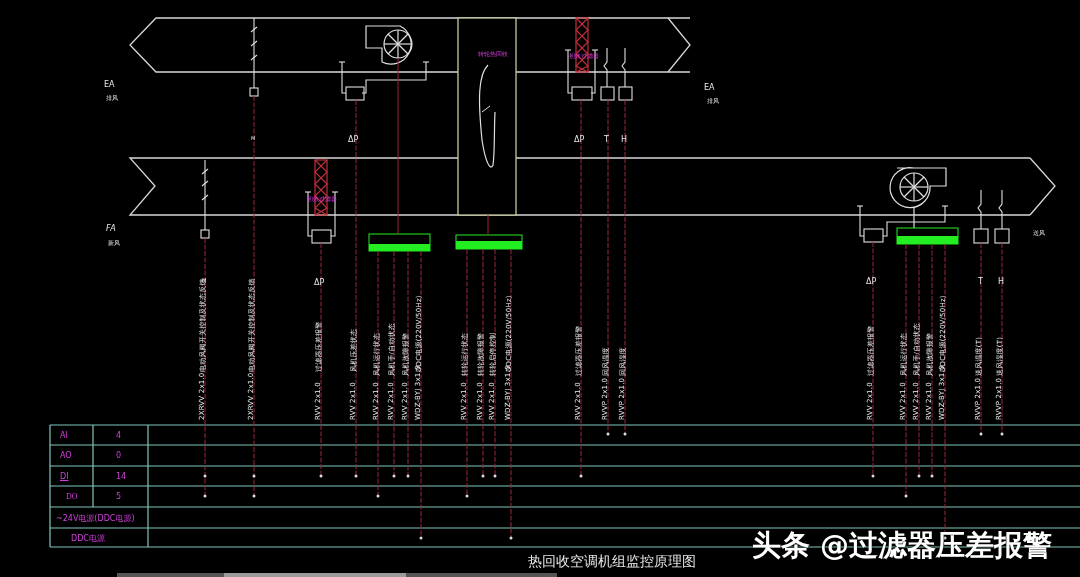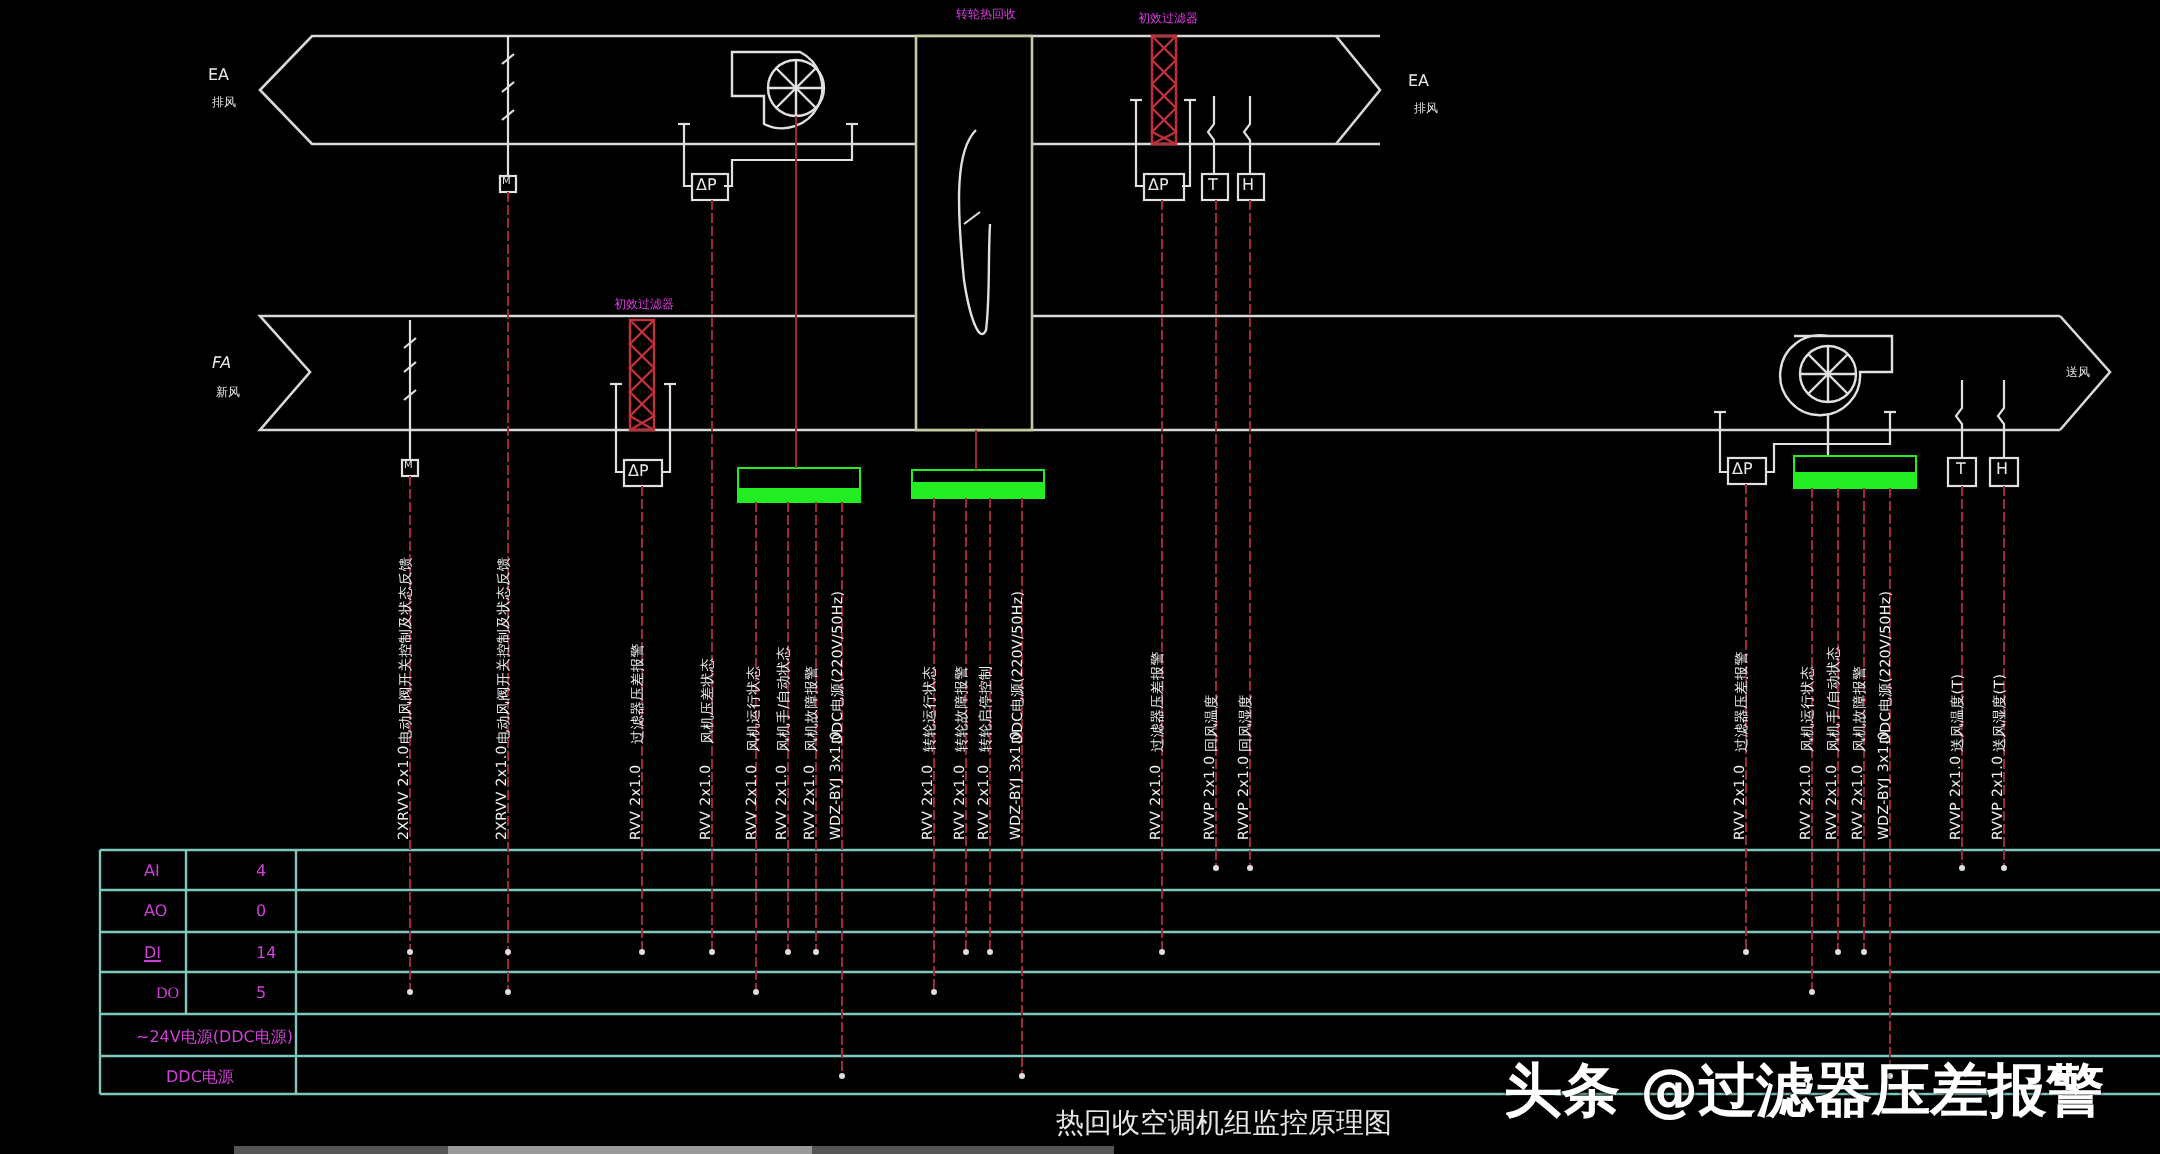--- a/index.html
+++ b/index.html
@@ -1,22 +1,22 @@
 <!DOCTYPE html>
 <html><head>
 <meta charset="utf-8">
 <style>
   html,body{margin:0;padding:0;background:#000;}
   body{width:1080px;height:577px;position:relative;overflow:hidden;font-family:"DejaVu Sans",sans-serif;}
   #canvas{position:absolute;left:0;top:0;width:1080px;height:577px;}
-  .txt{position:absolute;white-space:nowrap;}
+  .txt{position:absolute;white-space:nowrap;margin-top:47px;}
   .magenta{color:#e23be6;}
   .white{color:#e8e8e8;}
   .vlabel{position:absolute;transform-origin:left top;transform:rotate(-90deg);white-space:nowrap;font-size:7px;color:#f0f0f0;letter-spacing:0.2px;}
-  .tcell{position:absolute;font-size:8px;color:#d040d8;margin-left:12px;}
+  .tcell{position:absolute;font-size:8px;color:#d040d8;}
   .title{position:absolute;left:528px;top:553px;font-size:14px;color:#e6e6e6;font-family:"DejaVu Serif",serif;}
   .watermark{position:absolute;left:752px;top:526px;font-size:29px;color:#ffffff;font-weight:bold;font-family:"DejaVu Sans",sans-serif;text-shadow:0 0 2px #000;}
   .scrollbar{position:absolute;left:117px;top:573px;width:440px;height:4px;background:#555;}
   .scroll-thumb{position:absolute;left:224px;top:573px;width:182px;height:4px;background:#9a9a9a;}
 </style>
 </head>
 <body>
 
 <svg id="canvas" viewBox="0 0 1080 577" xmlns="http://www.w3.org/2000/svg">
 

